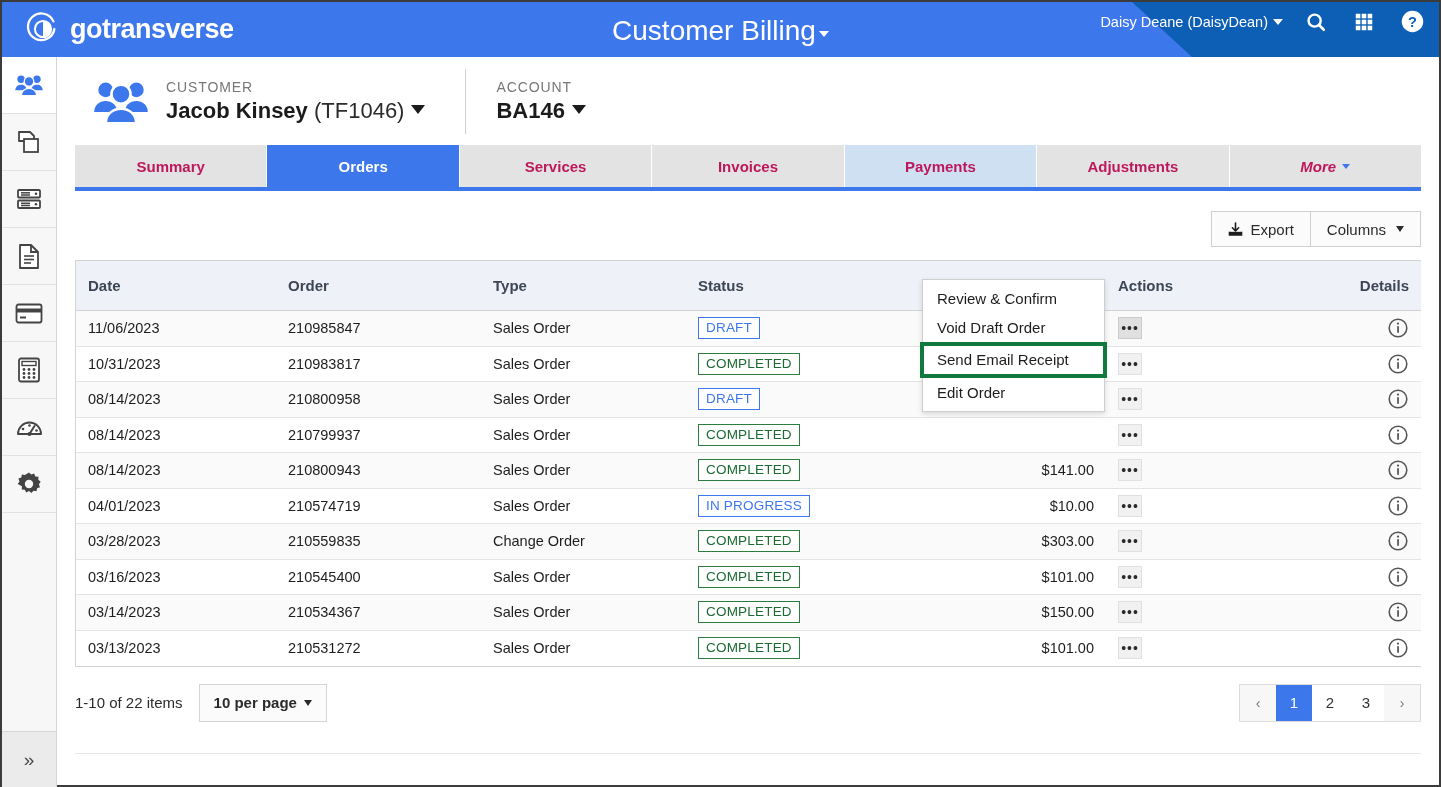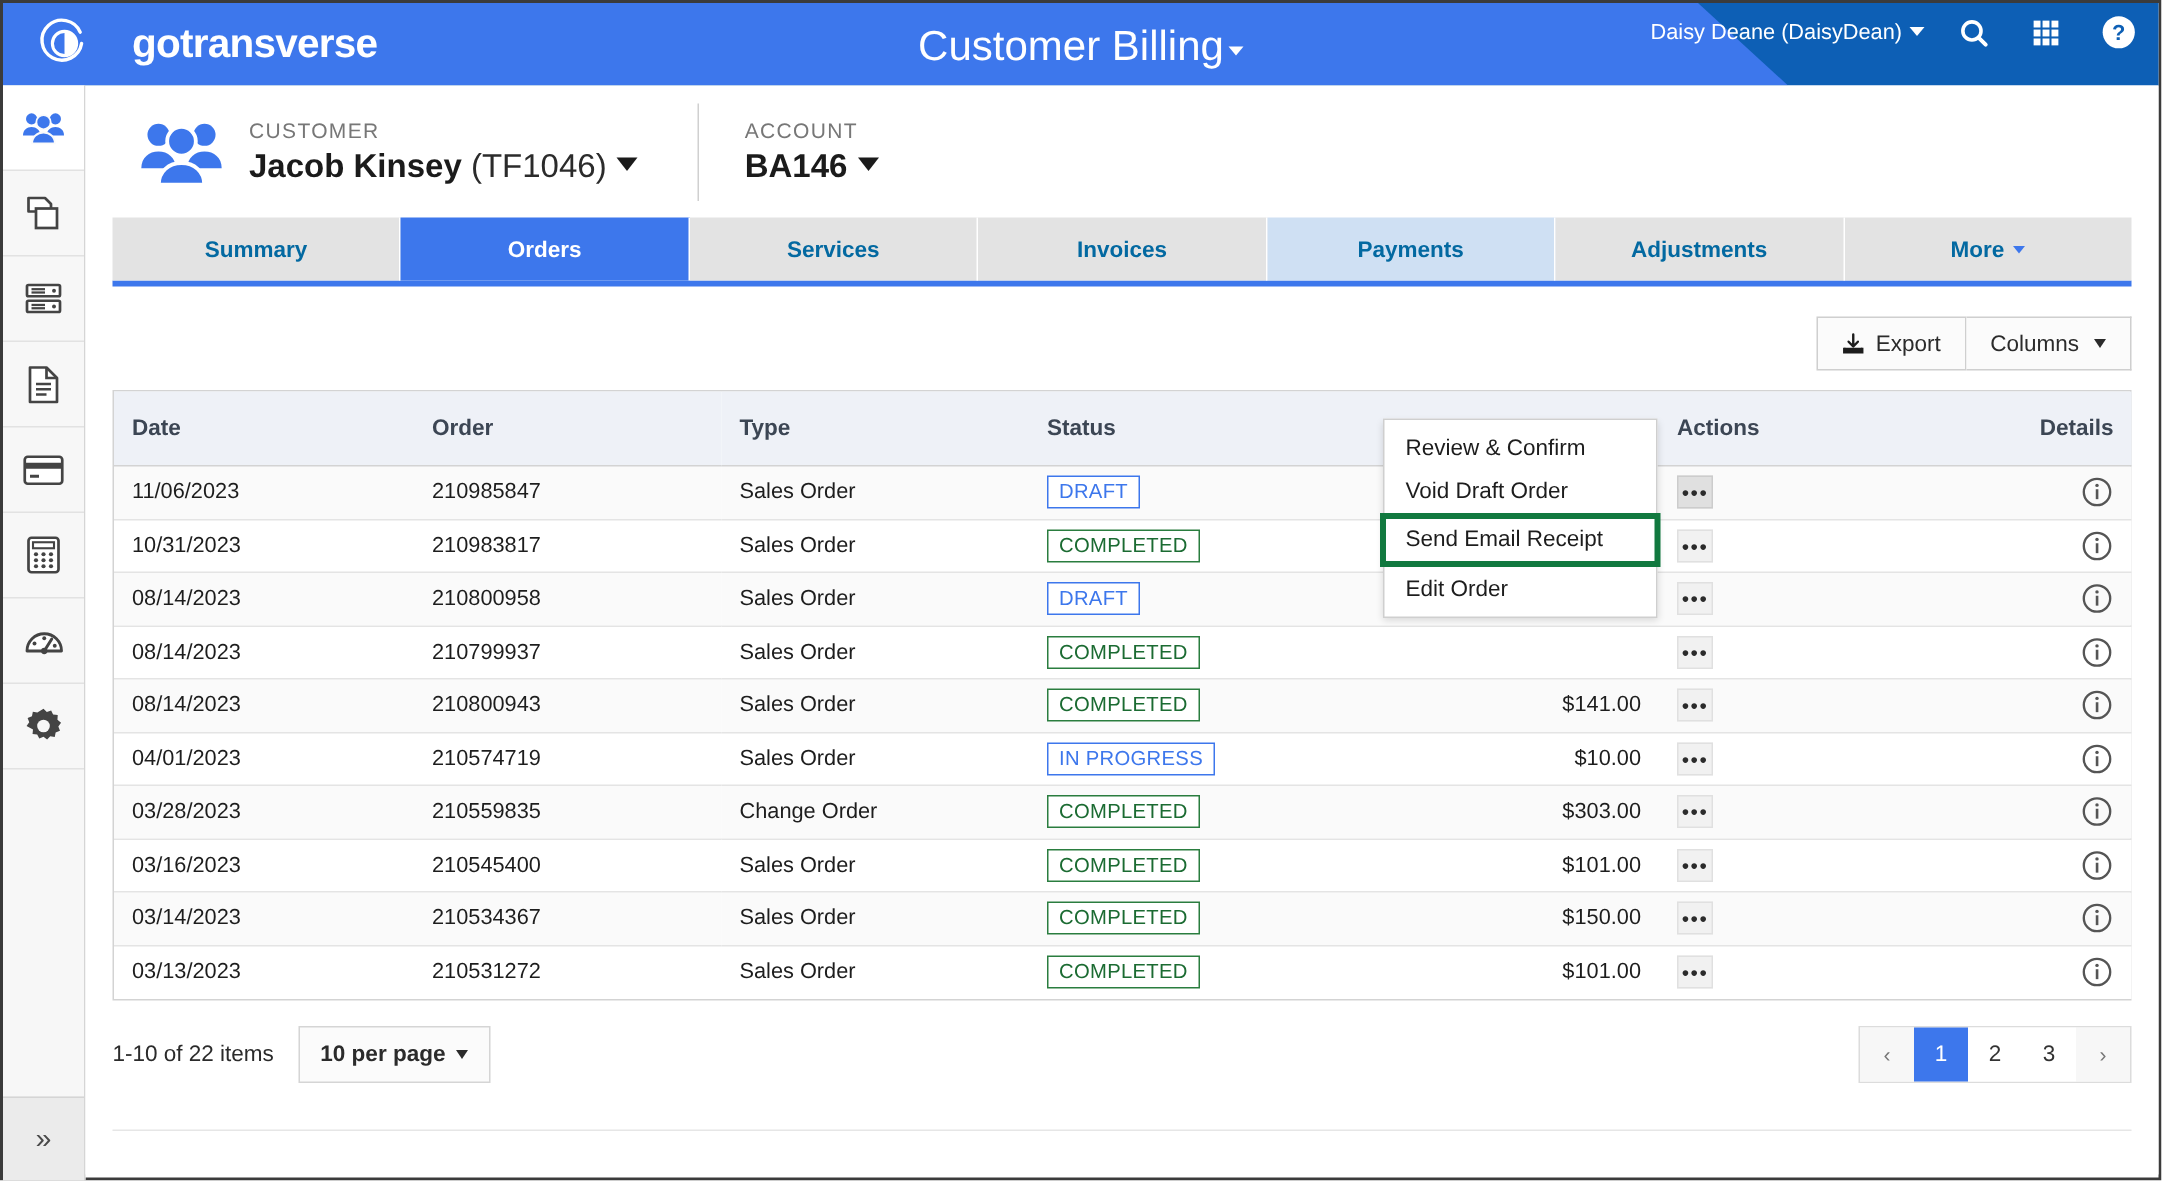--- a/index.html
+++ b/index.html
@@ -25,21 +25,21 @@
     overflow: hidden;
   }
   .topbar-wedge {
     position: absolute; top: 0; left: 0;
     width: 1200px; height: 55px;
     background: #3d77ec;
     clip-path: polygon(0 0, 1130px 0, 1190px 55px, 0 55px);
   }
   .logo-wrap {
     position: absolute; left: 22px; top: 8px;
-    display: flex; align-items: center; gap: 26px;
+    display: flex; align-items: center; gap: 8px;
   }
   .logo-mark { width: 38px; height: 38px; display:block; }
   .logo-text {
     color: #ffffff; font-size: 27px; font-weight: 700;
     letter-spacing: -0.5px; line-height: 38px;
   }
   .app-title {
     position: absolute; left: 0; right: 0; top: 13px;
     text-align: center;
     color: #ffffff; font-size: 28px; font-weight: 400;
@@ -122,26 +122,26 @@
     position: relative;
     margin: 0 18px 0 18px;
     height: 46px;
     display: flex;
     border-bottom: 4px solid #3d77ec;
   }
   .tab {
     flex: 1 1 0;
     display: flex; align-items: center; justify-content: center;
     background: #e3e3e3;
-    color: #0369a1;
+    color: #be185d;
     font-size: 15px; font-weight: 700;
     border-right: 1px solid #ffffff;
     cursor: pointer;
   }
-  .tab:last-child { border-right: none; }
+  .tab:last-child { border-right: none; font-style: italic; }
   .tab.active { background: #3d77ec; color: #ffffff; }
   .tab.hover  { background: #cfe0f3; }
   .tab .caret {
     display: inline-block; margin-left: 6px;
     border-left: 4px solid transparent; border-right: 4px solid transparent;
     border-top: 5px solid #3d77ec; vertical-align: 2px;
   }
 
   
   .toolbar {

